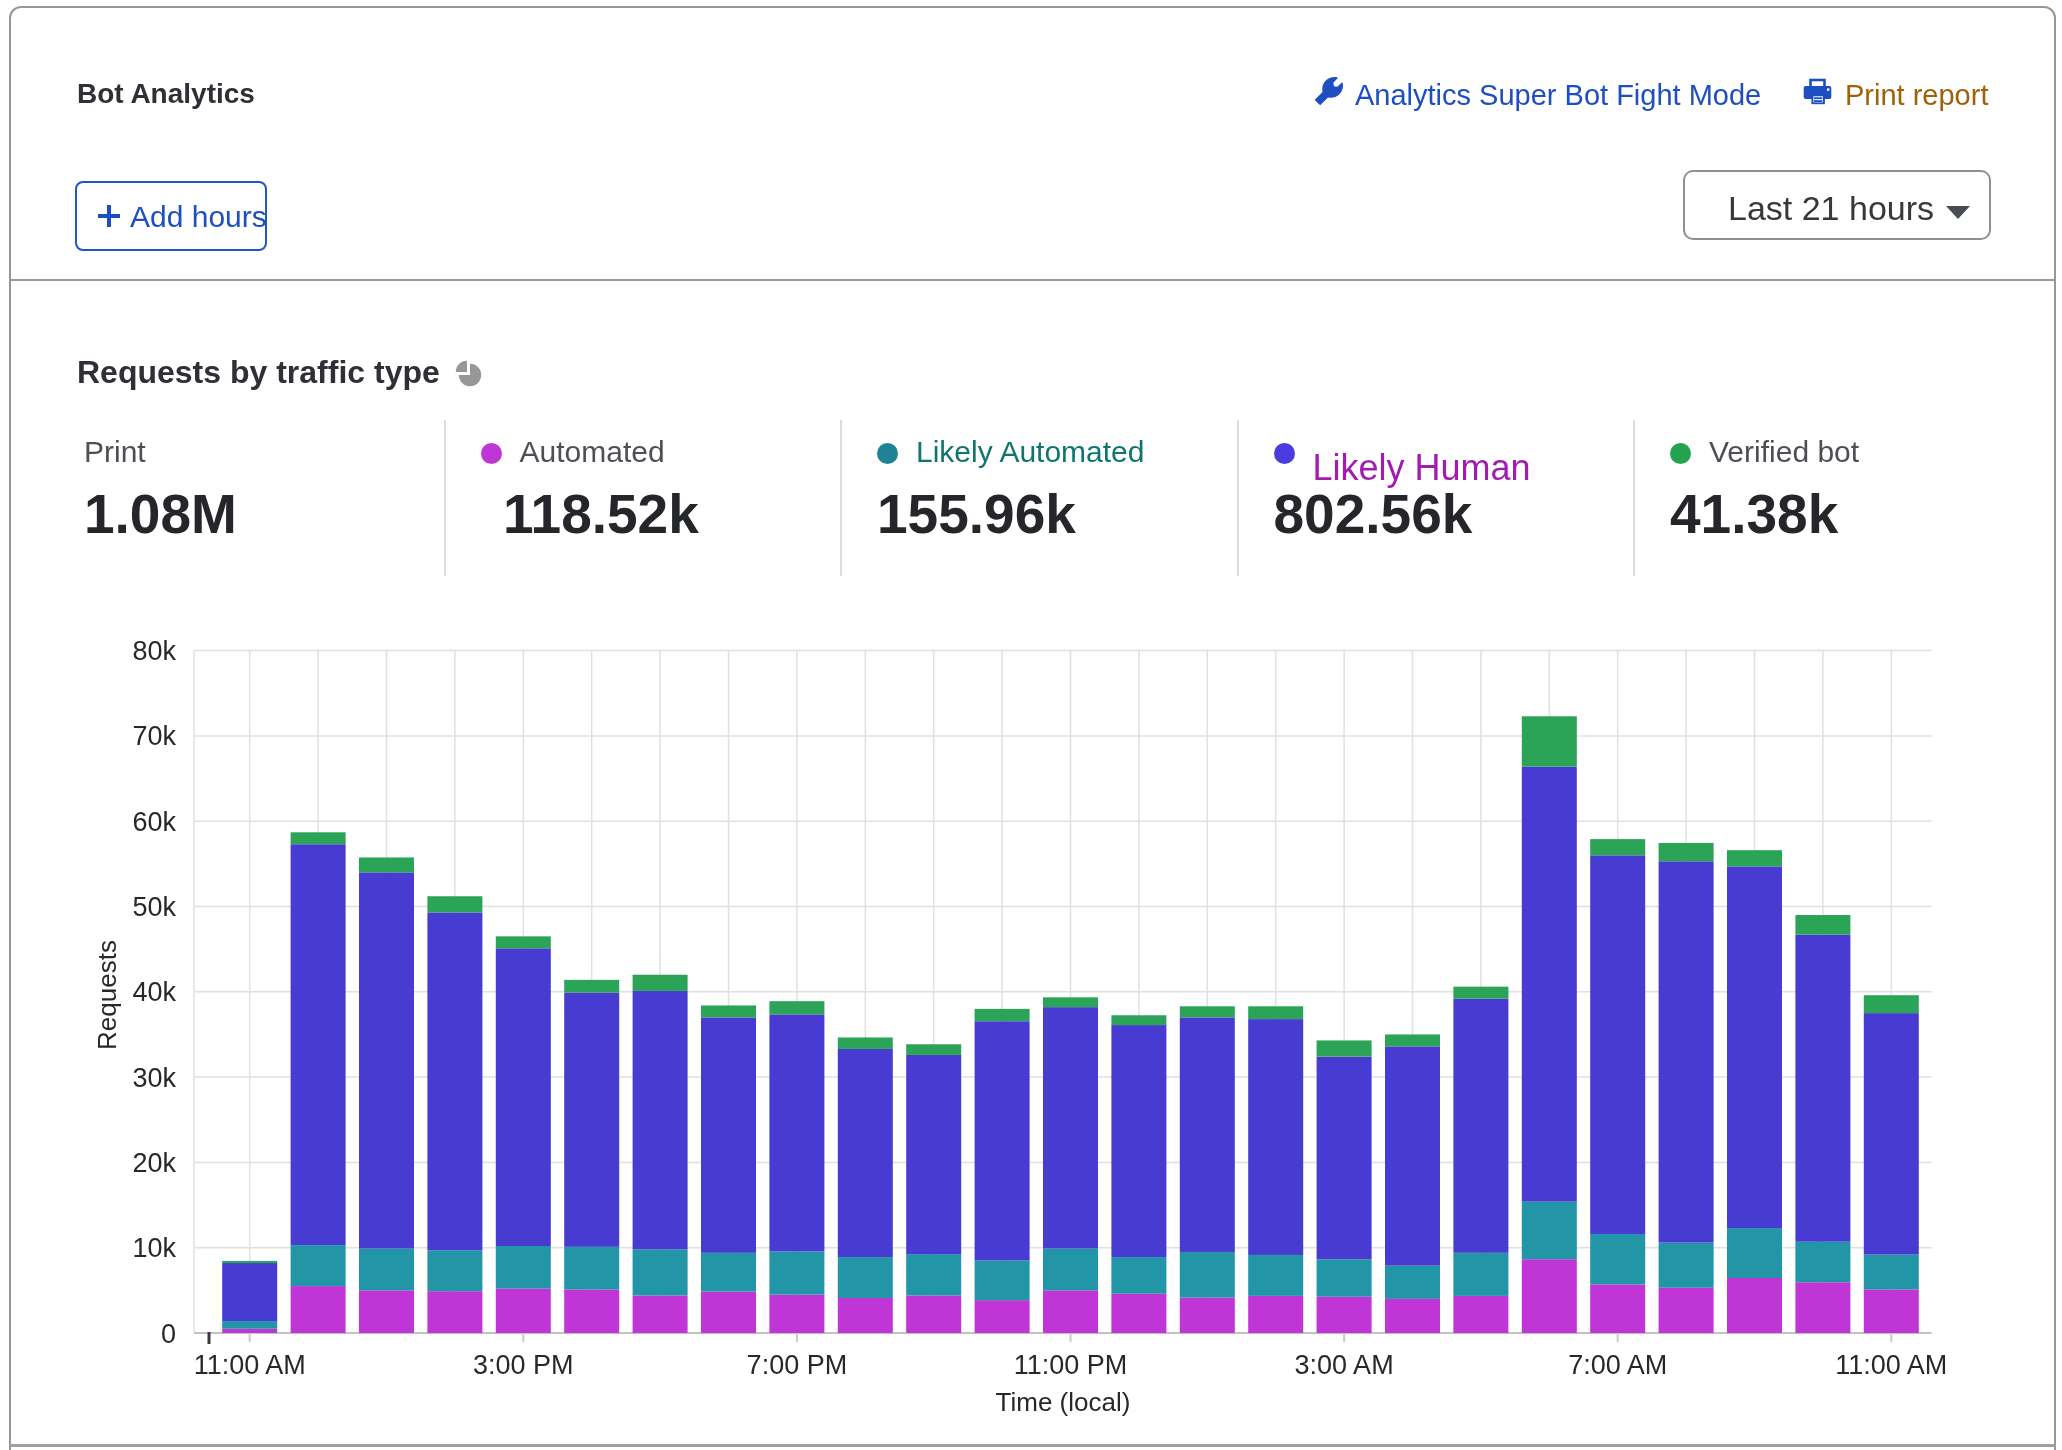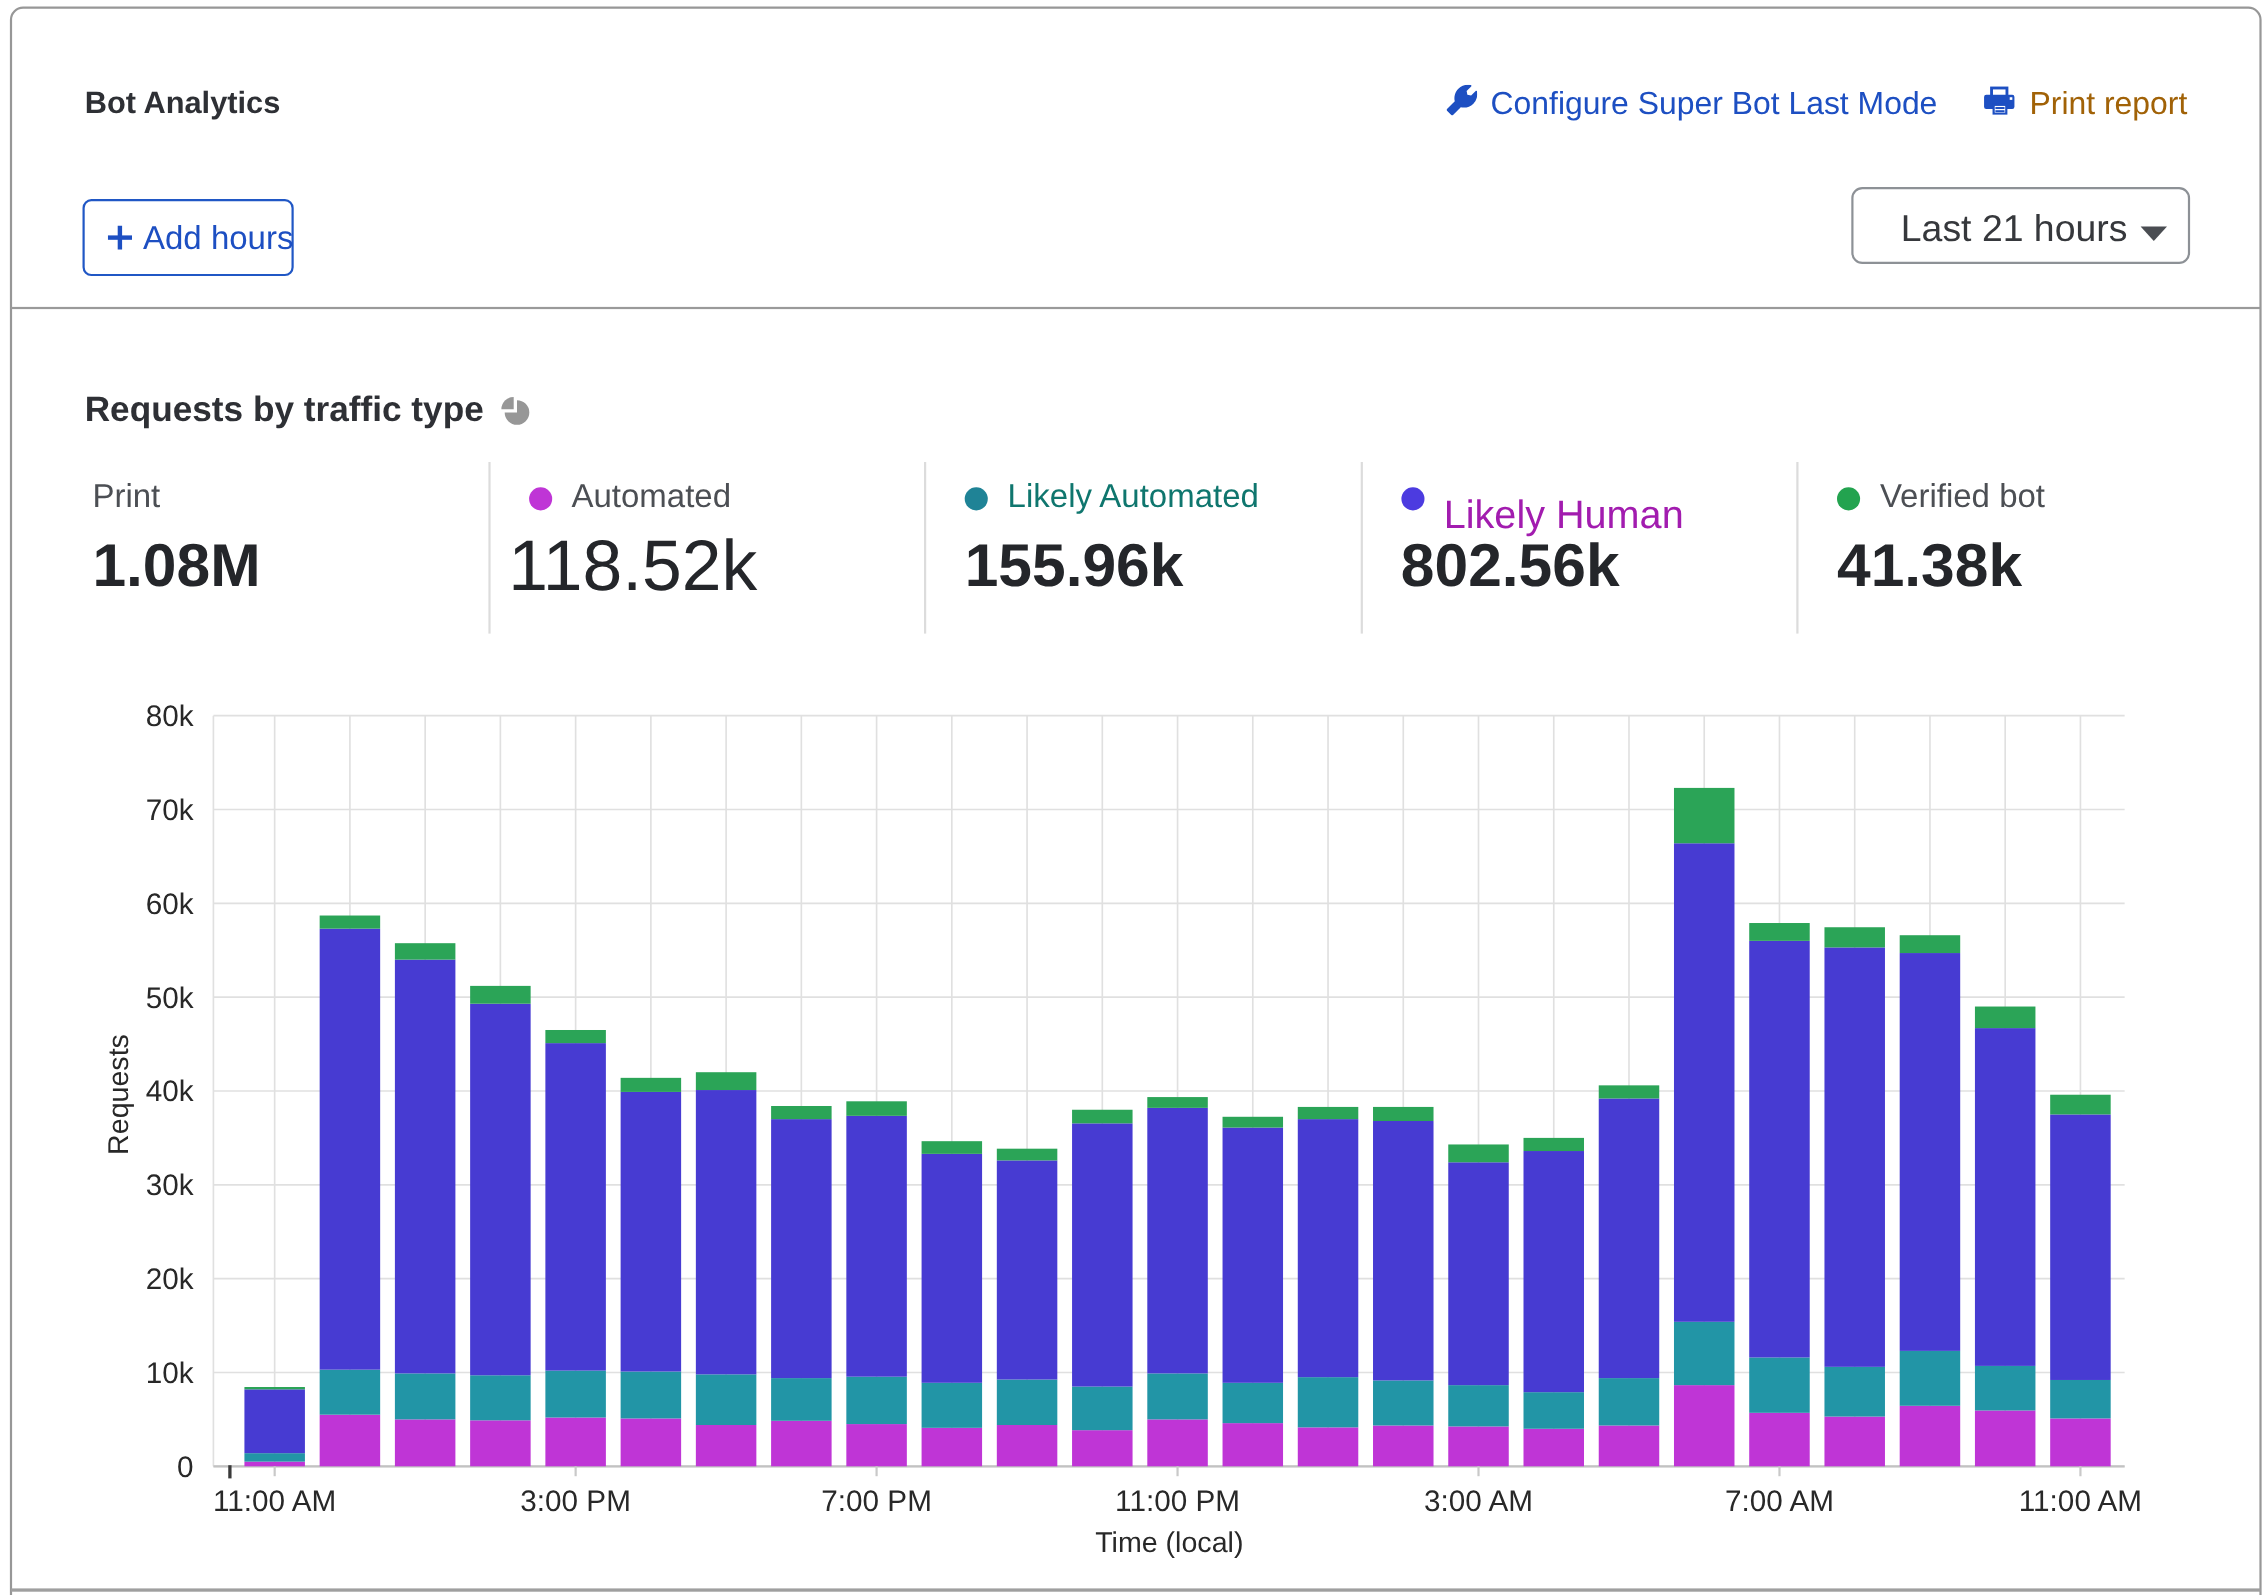--- a/index.html
+++ b/index.html
@@ -1,18 +1,18 @@
 <!DOCTYPE html>
 <html><head><meta charset="utf-8"><style>html,body{margin:0;padding:0;width:2062px;height:1450px;background:#fff;font-family:"Liberation Sans",sans-serif;-webkit-font-smoothing:antialiased;}*{box-sizing:border-box}</style></head><body>
 <div style="position:absolute;left:9px;top:6px;width:2047px;height:1600px;border:2px solid #979797;border-radius:12px"></div>
 <div style="position:absolute;left:77px;top:72px;font-size:28px;font-weight:bold;color:#2e3035;line-height:44px">Bot Analytics</div>
 <svg style="position:absolute;left:1315px;top:77px" width="28" height="28" viewBox="0 0 512 512">
     <path fill="#1d4fc2" d="M507.7 109.3c-2.4-9.9-15.2-13.4-22.4-6.1l-76.2 76.2-62.2-12.4-12.4-62.2 76.2-76.2c7.3-7.3 3.9-20.1-6.1-22.4-73.7-17.3-151.4 3.3-207.2 59.1-57.1 57.1-76.7 136.4-59.5 209.2L4.3 407.6c-5.7 5.7-5.7 14.9 0 20.6l79.5 79.5c5.7 5.7 14.9 5.7 20.6 0l133.2-133.2c72.9 17.3 152.1-2.3 209.2-59.5 55.9-55.7 76.5-133.5 59.9-205.7z"></path>
   </svg>
-<div style="position:absolute;left:1355px;top:77px;font-size:29px;color:#1d4fc2;line-height:36px">Configure Super Bot Last Mode</div>
+<div style="position:absolute;left:1355px;top:77px;font-size:29px;color:#1d4fc2;line-height:36px">Analytics Super Bot Fight Mode</div>
 <svg style="position:absolute;left:1803px;top:78px" width="29" height="27" viewBox="0 0 29 27">
     <rect x="7.5" y="2" width="14" height="9" fill="#fff" stroke="#1d4fc2" stroke-width="2.6"></rect>
     <rect x="0.7" y="8.1" width="27.6" height="13" rx="2" fill="#1d4fc2"></rect>
     <rect x="8.4" y="16.5" width="13.5" height="9.7" fill="#1d4fc2"></rect>
     <rect x="10.4" y="18.3" width="9.5" height="6.1" fill="#fff"></rect>
     <rect x="11" y="19.3" width="8.3" height="1.8" fill="#1d4fc2"></rect>
     <rect x="11" y="22.2" width="8.3" height="1.8" fill="#1d4fc2"></rect>
     <rect x="24" y="10.4" width="2.4" height="2.4" fill="#fff"></rect>
   </svg>
 <div style="position:absolute;left:1845px;top:77px;font-size:29px;color:#a16207;line-height:36px">Print report</div>
@@ -29,21 +29,21 @@
 <div style="position:absolute;left:77px;top:352px;font-size:32px;font-weight:bold;color:#2e3035;line-height:40px">Requests by traffic type</div>
 <svg style="position:absolute;left:453px;top:358px" width="34" height="34" viewBox="0 0 34 34">
     <path fill="#979797" d="M17 5.8 A11.2 11.2 0 1 1 5.8 17 L17 17 Z"></path>
     <path fill="#979797" d="M14 2.8 A11.2 11.2 0 0 0 2.8 14 L14 14 Z"></path>
   </svg>
 <div style="position:absolute;left:84.0px;top:434px;font-size:30px;line-height:36px;color:#4c4f54">Print</div>
 <div style="position:absolute;left:84.0px;top:485px;font-size:55px;line-height:58px;font-weight:bold;color:#24262a">1.08M</div>
 <div style="position:absolute;left:443.5px;top:420px;width:2px;height:156px;background:#dcdcdc"></div>
 <div style="position:absolute;left:480.5px;top:443px;width:21px;height:21px;border-radius:50%;background:#bf35d6"></div>
 <div style="position:absolute;left:519.5px;top:434px;font-size:30px;line-height:36px;color:#4c4f54">Automated</div>
-<div style="position:absolute;left:462px;top:485px;font-size:65px;line-height:58px;font-weight:normal;color:#24262a">118.52k</div>
+<div style="position:absolute;left:503px;top:485px;font-size:55px;line-height:58px;font-weight:bold;color:#24262a">118.52k</div>
 <div style="position:absolute;left:840.0px;top:420px;width:2px;height:156px;background:#dcdcdc"></div>
 <div style="position:absolute;left:877.0px;top:443px;width:21px;height:21px;border-radius:50%;background:#1f8396"></div>
 <div style="position:absolute;left:916.0px;top:434px;font-size:30px;line-height:36px;color:#0f766e">Likely Automated</div>
 <div style="position:absolute;left:877.0px;top:485px;font-size:55px;line-height:58px;font-weight:bold;color:#24262a">155.96k</div>
 <div style="position:absolute;left:1236.5px;top:420px;width:2px;height:156px;background:#dcdcdc"></div>
 <div style="position:absolute;left:1273.5px;top:443px;width:21px;height:21px;border-radius:50%;background:#4c3be0"></div>
 <div style="position:absolute;left:1312.5px;top:450px;font-size:36px;line-height:36px;color:#a21caf">Likely Human</div>
 <div style="position:absolute;left:1273.5px;top:485px;font-size:55px;line-height:58px;font-weight:bold;color:#24262a">802.56k</div>
 <div style="position:absolute;left:1633.0px;top:420px;width:2px;height:156px;background:#dcdcdc"></div>
 <div style="position:absolute;left:1670.0px;top:443px;width:21px;height:21px;border-radius:50%;background:#23a34f"></div>

